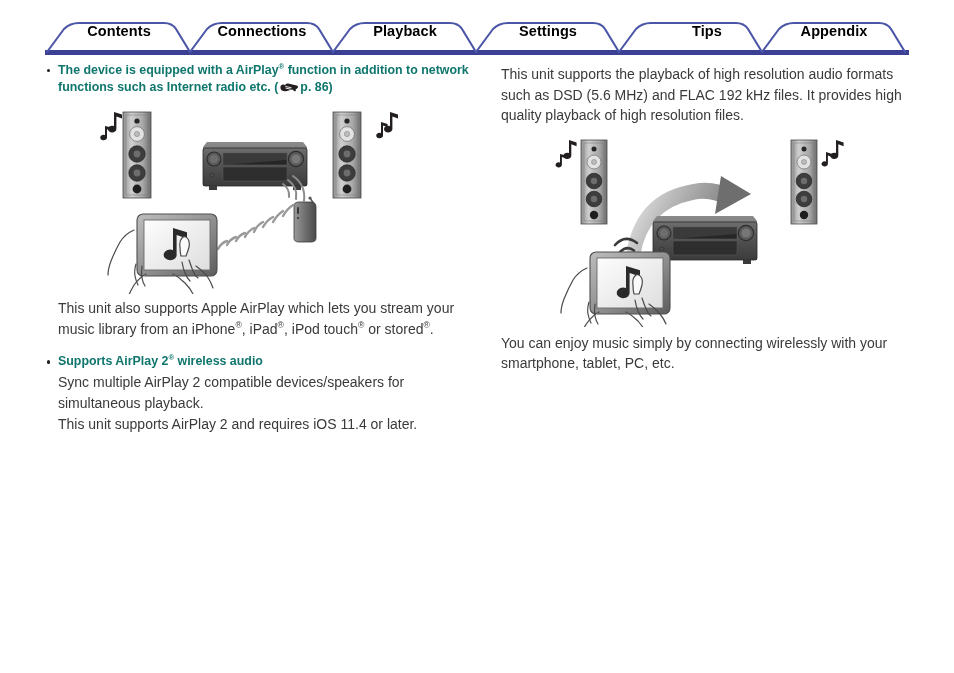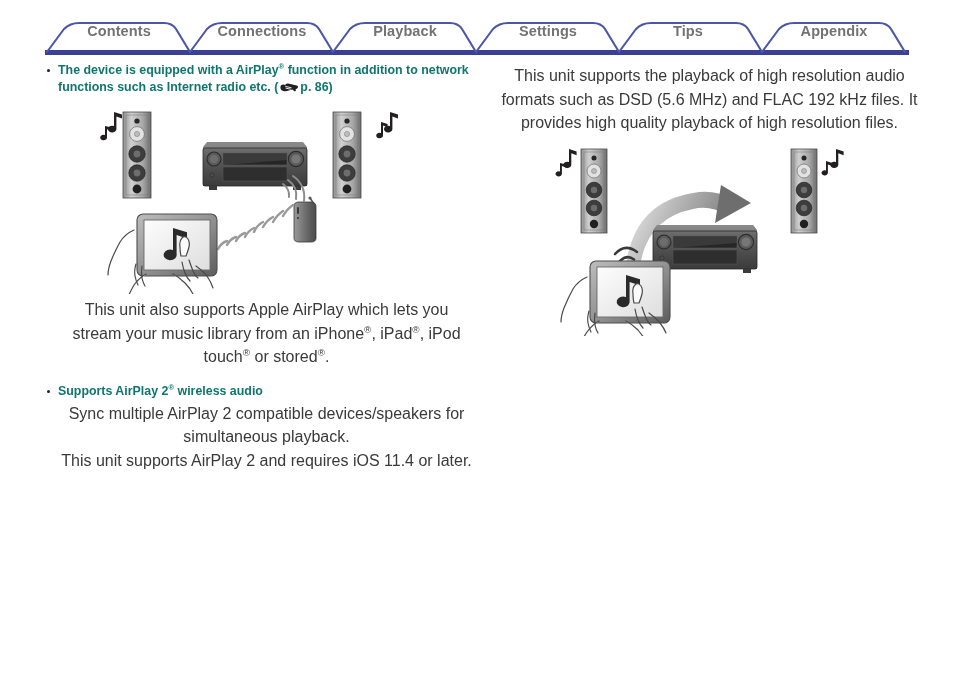--- a/index.html
+++ b/index.html
@@ -23,21 +23,21 @@
     width: 954px;
     height: 62px;
   }
   .tabbar svg { display: block; }
   .tab-label {
     position: absolute;
     top: 31px;
     transform: translate(-50%, -50%);
     font-size: 14.5px;
     font-weight: bold;
-    color: #737373;
+    color: #000000;
     white-space: nowrap;
     letter-spacing: .1px;
   }
 
   
   .content {
     position: absolute;
     left: 0; top: 62px;
     width: 954px;
     height: 540px;
@@ -62,24 +62,23 @@
   .bullet-head::before {
     content: "";
     position: absolute;
     left: 2px; top: 7px;
     width: 3.4px; height: 3.4px;
     border-radius: 50%;
     background: #231f20;
   }
   .body-text {
     padding-left: 13px;
-    font-size: 16px;
+    font-size: 14px;
     line-height: 1.47;
     color: #3a3a3a;
-    text-align: center;
   }
   sup { font-size: .62em; vertical-align: super; line-height: 0; }
 
   .hand-ref {
     display: inline-block;
     vertical-align: -2px;
     margin: 0 1px;
   }
 
   
@@ -106,21 +105,21 @@
       <path d="M333,52 L350,29 Q356,23 365,23 L450,23 Q458,23 462,29 L476,52"></path>
       <path d="M476,52 L493,29 Q499,23 508,23 L593,23 Q601,23 605,29 L619,52"></path>
       <path d="M619,52 L636,29 Q642,23 651,23 L736,23 Q744,23 748,29 L762,52"></path>
       <path d="M762,52 L779,29 Q785,23 794,23 L879,23 Q887,23 891,29 L905,52"></path>
     </g>
   </svg>
   <div class="tab-label" style="left:119px">Contents</div>
   <div class="tab-label" style="left:262px">Connections</div>
   <div class="tab-label" style="left:405px">Playback</div>
   <div class="tab-label" style="left:548px">Settings</div>
-  <div class="tab-label" style="left:688px">Tips</div>
+  <div class="tab-label" style="left:707px">Tips</div>
   <div class="tab-label" style="left:834px">Appendix</div>
 </div>
 
 <div class="content">
 
   <div class="col col-left">
 
     <div class="bullet-block">
       <div class="bullet-head">
         <span>The device is equipped with a AirPlay</span><sup>®</sup><span> function in addition to network functions such as Internet radio etc.  (</span><span class="hand-ref"><svg width="20" height="11" viewBox="0 0 20 11">
@@ -383,20 +382,21 @@
           <path d="M52,172 q-1,7 0,12 q1,5 3,8" fill="none"></path>
           <path d="M96,162 q2,-5 3,-9 q1,-5 -1,-8 q-3,-4 -6,-1 q-3,3 -2,9 q0,5 1,9 Z"></path>
           <path d="M92,168 q1,6 3,11 q2,5 5,8" fill="none"></path>
           <path d="M99,166 q2,6 4,11 q2,5 5,7" fill="none"></path>
           <path d="M83,180 q6,3 12,9 q4,5 7,9"></path>
           <path d="M106,172 q6,4 11,10 q4,5 6,10" fill="none"></path>
         </g>
       </svg>
     </div>
 
+    <div class="body-text" style="margin-top:2px">You can enjoy music simply by connecting wirelessly with your smartphone, tablet, PC, etc.</div>
   </div>
 </div>
 
 <div class="bottombar">
 
   
   
   
 
   

